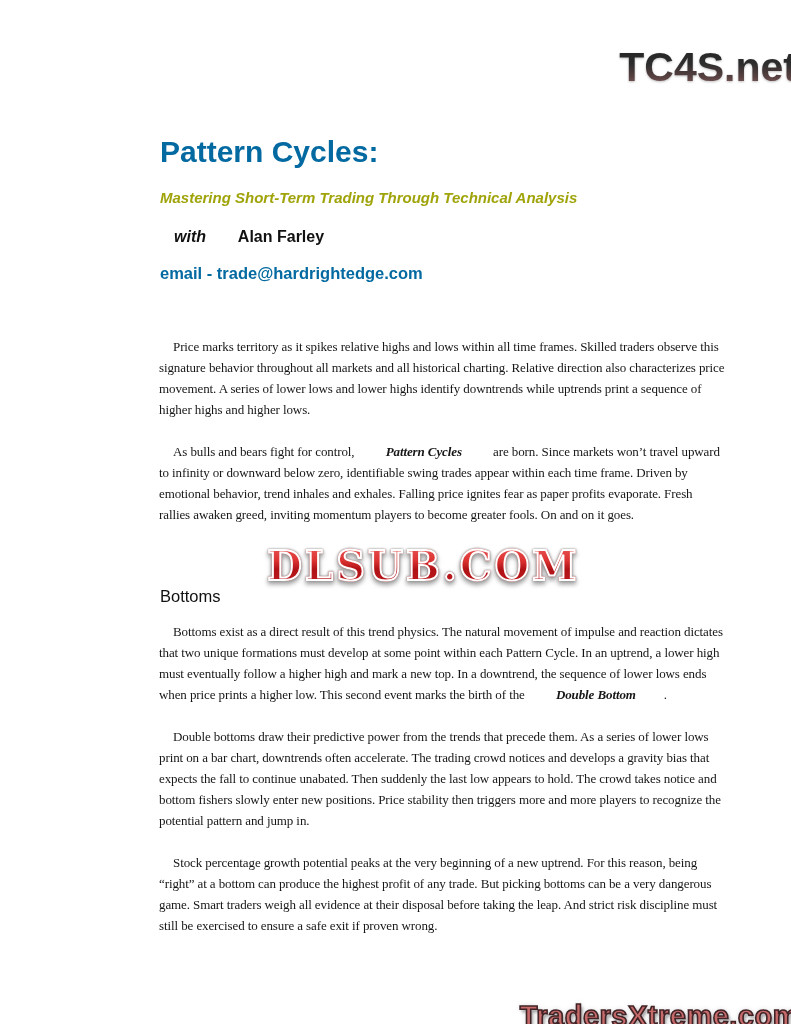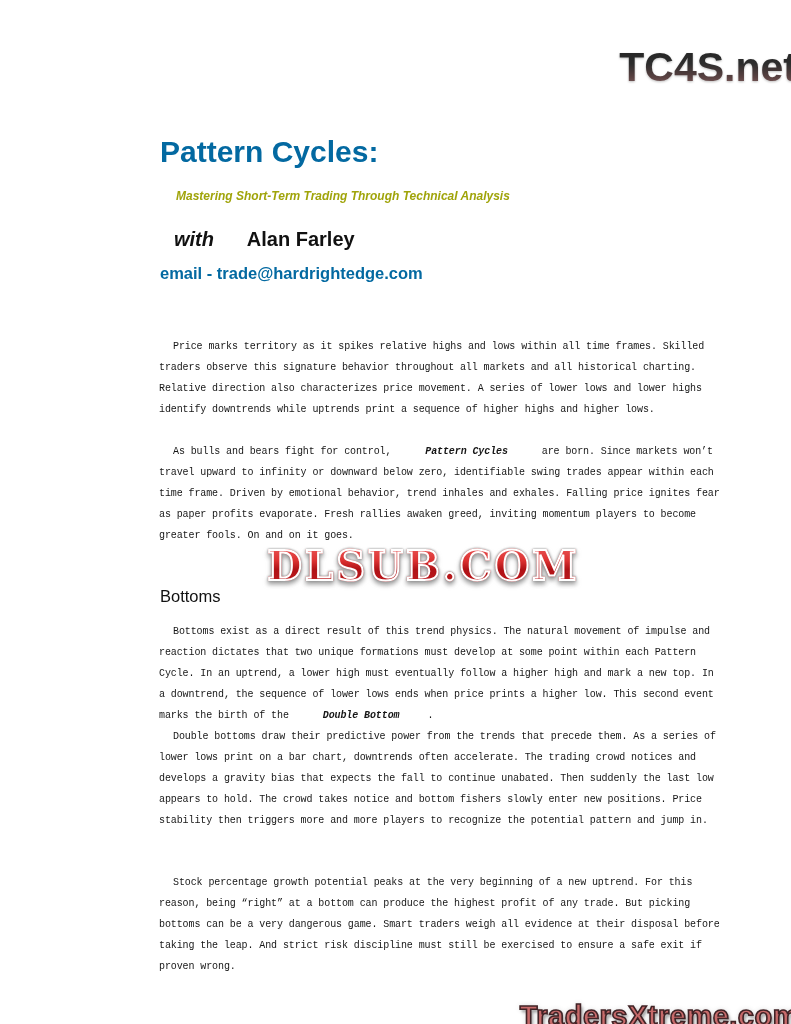--- a/index.html
+++ b/index.html
@@ -33,63 +33,63 @@
     position: absolute;
     left: 118px;
     top: 93px;
     font-size: 30px;
     font-weight: bold;
     color: #0369a1;
     letter-spacing: 0px;
   }
   .page-subtitle {
     position: absolute;
-    left: 134px;
+    left: 118px;
     top: 147px;
-    font-size: 12px;
+    font-size: 15px;
     font-weight: bold;
     font-style: italic;
     color: #a0a40a;
   }
   .byline {
     position: absolute;
     left: 118px;
     top: 186px;
-    font-size: 20px;
+    font-size: 16px;
     font-weight: bold;
     color: #111111;
   }
   .byline .byline-prefix { font-style: italic; }
   .email-line {
     position: absolute;
     left: 118px;
     top: 222px;
     font-size: 16.5px;
     font-weight: bold;
     color: #0369a1;
   }
 
   
   .para {
     position: absolute;
     left: 117px;
     width: 566px;
-    font-family: Liberation Mono, monospace;
-    font-size: 10px;
+    font-family: Liberation Serif, serif;
+    font-size: 13px;
     line-height: 21px;
     color: #161616;
     letter-spacing: -0.1px;
     text-align: left;
   }
   .para .run-bi { font-weight: bold; font-style: italic; text-align: center; }
   #para-1 { top: 294px; }
   #para-2 { top: 399px; }
   #para-3 { top: 579px; }
   #para-4 { top: 684px; }
-  #para-5 { top: 830px; }
+  #para-5 { top: 810px; }
 
   
   .watermark {
     position: absolute;
     left: 0;
     right: 0;
     top: 486px;
     text-align: center;
   }
   .watermark-text {

